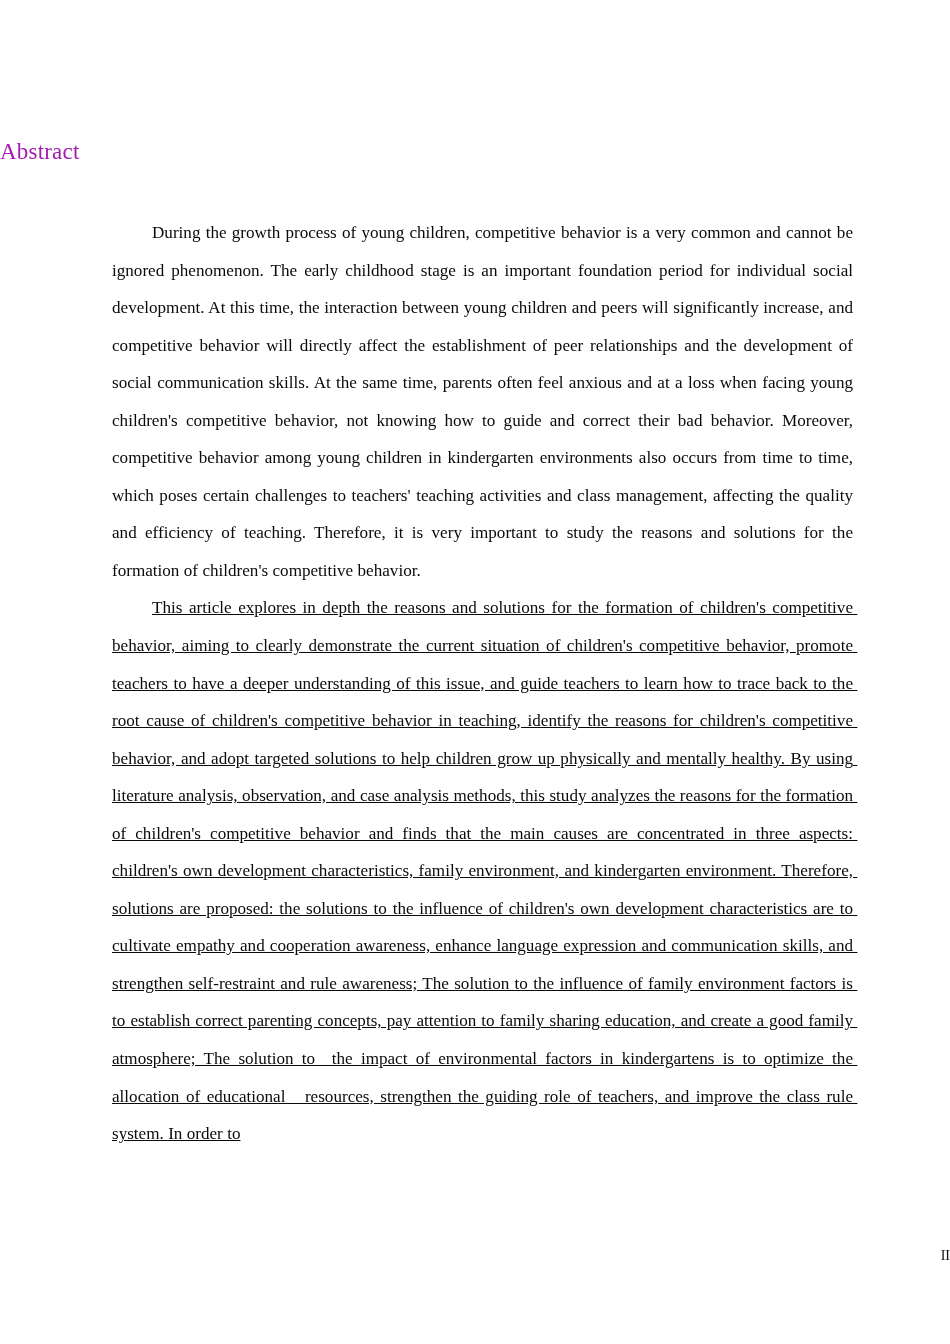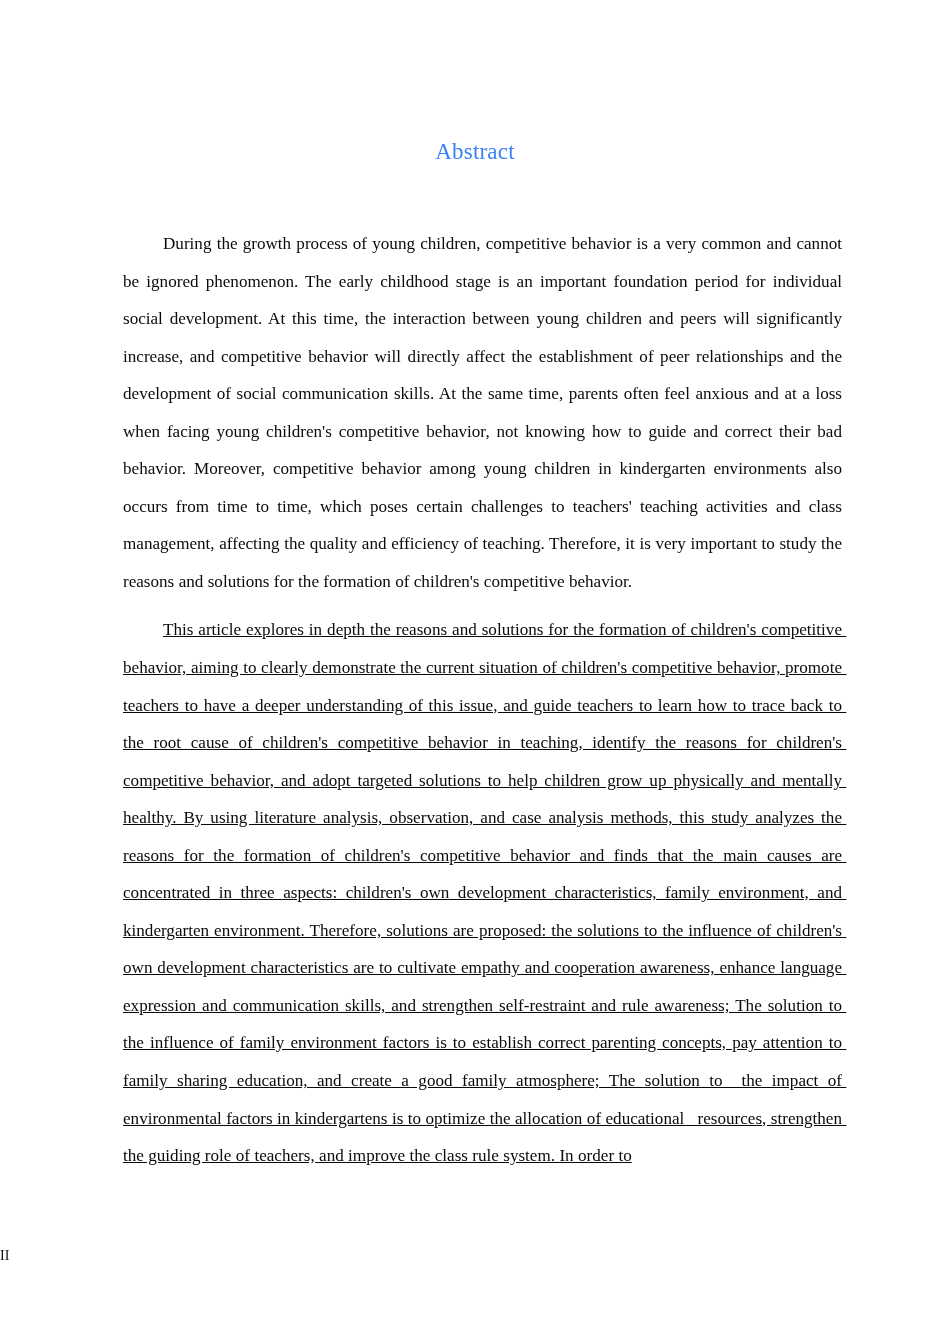--- a/index.html
+++ b/index.html
@@ -23,38 +23,37 @@
     height: 1344px;
     background: #ffffff;
   }
 
   
   .page-title {
     position: absolute;
     top: 120px;
     left: 0;
     width: 950px;
-    text-align: center;
     font-size: 23px;
     font-weight: 400;
     line-height: 34px;
     letter-spacing: 0.2px;
-    color: #3b82f6;
+    color: #a21caf;
   }
 
   
   .body-block {
     position: absolute;
     top: 214px;
     left: 112px;
     width: 741px;
   }
 
   .para {
-    margin: 11px;
+    margin: 0;
     text-align: justify;
     text-justify: inter-word;
     text-indent: 40px;
     font-size: 17.1px;
     line-height: 37.55px;
     color: #0a0a0a;
     white-space: pre-wrap;
     word-spacing: 0.1px;
     
   }
@@ -63,21 +62,21 @@
     margin-top: 0;
     text-decoration: underline;
   }
 
   
   .page-number {
     position: absolute;
     top: 1246px;
     left: 0;
     width: 950px;
-    text-align: left;
+    text-align: right;
     font-size: 14px;
     line-height: 20px;
     color: #111111;
   }
 </style>
 </head>
 <body>
 
 <div class="page">
 

